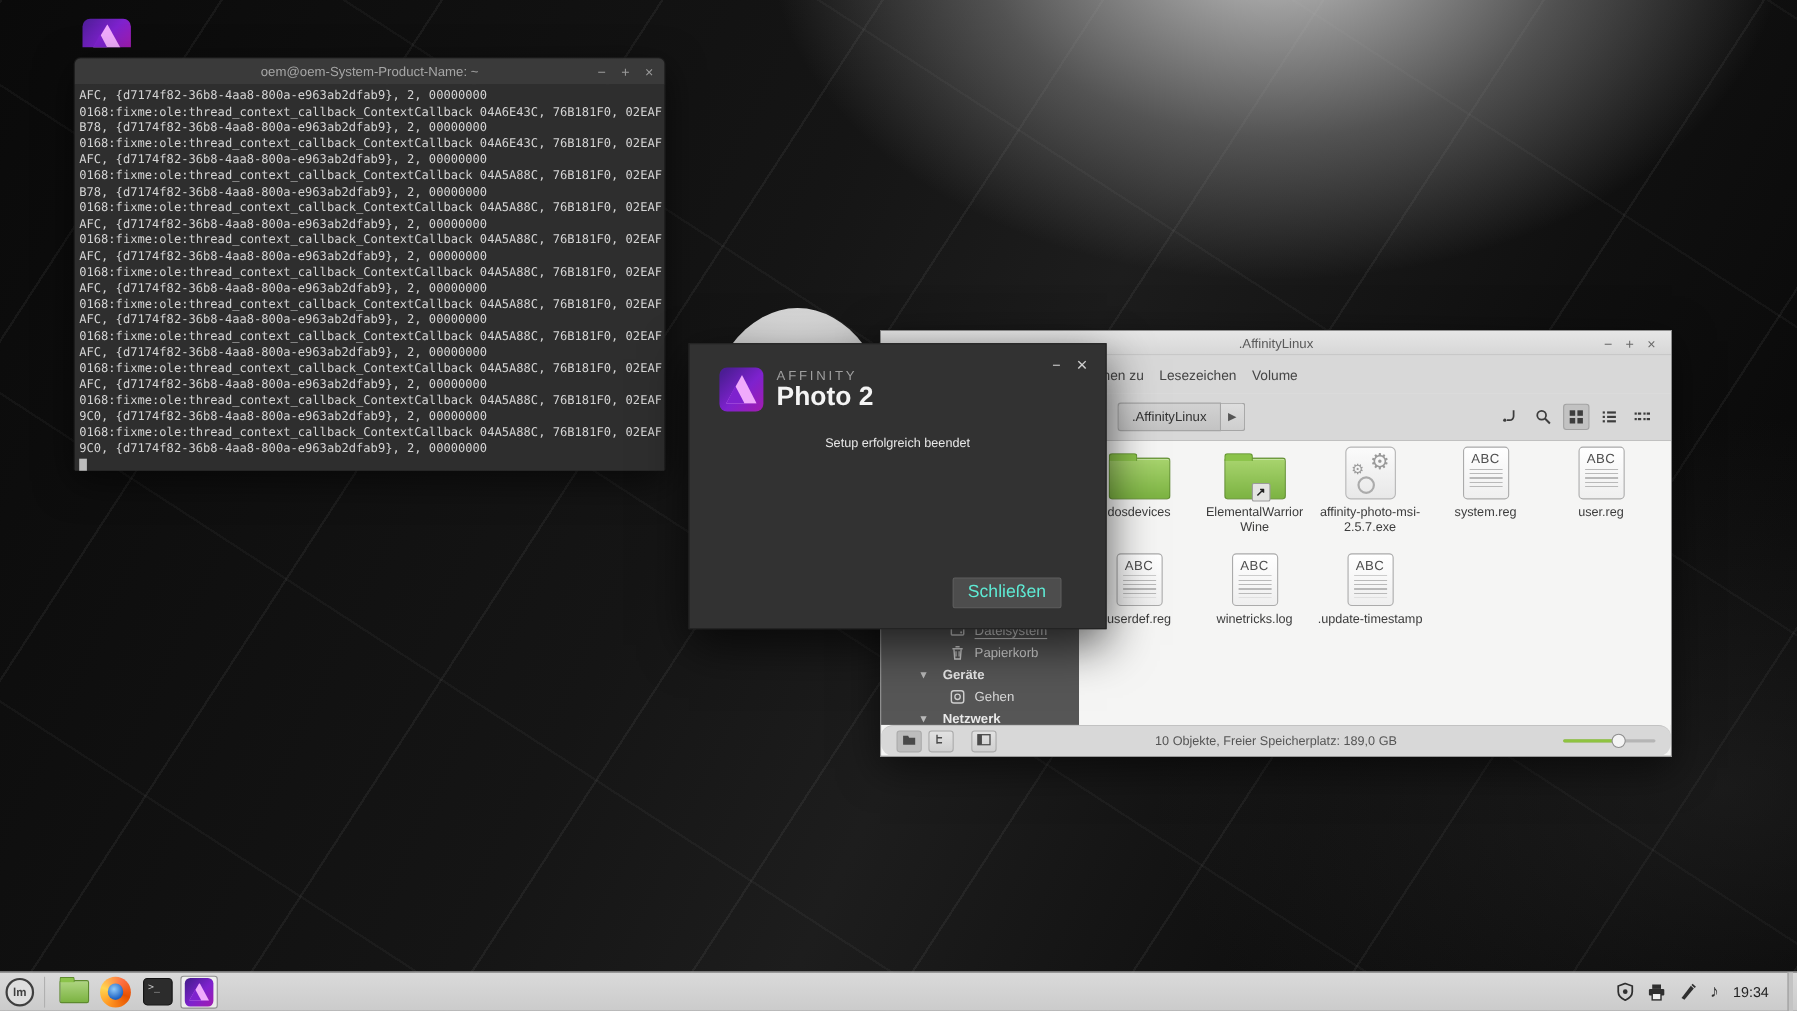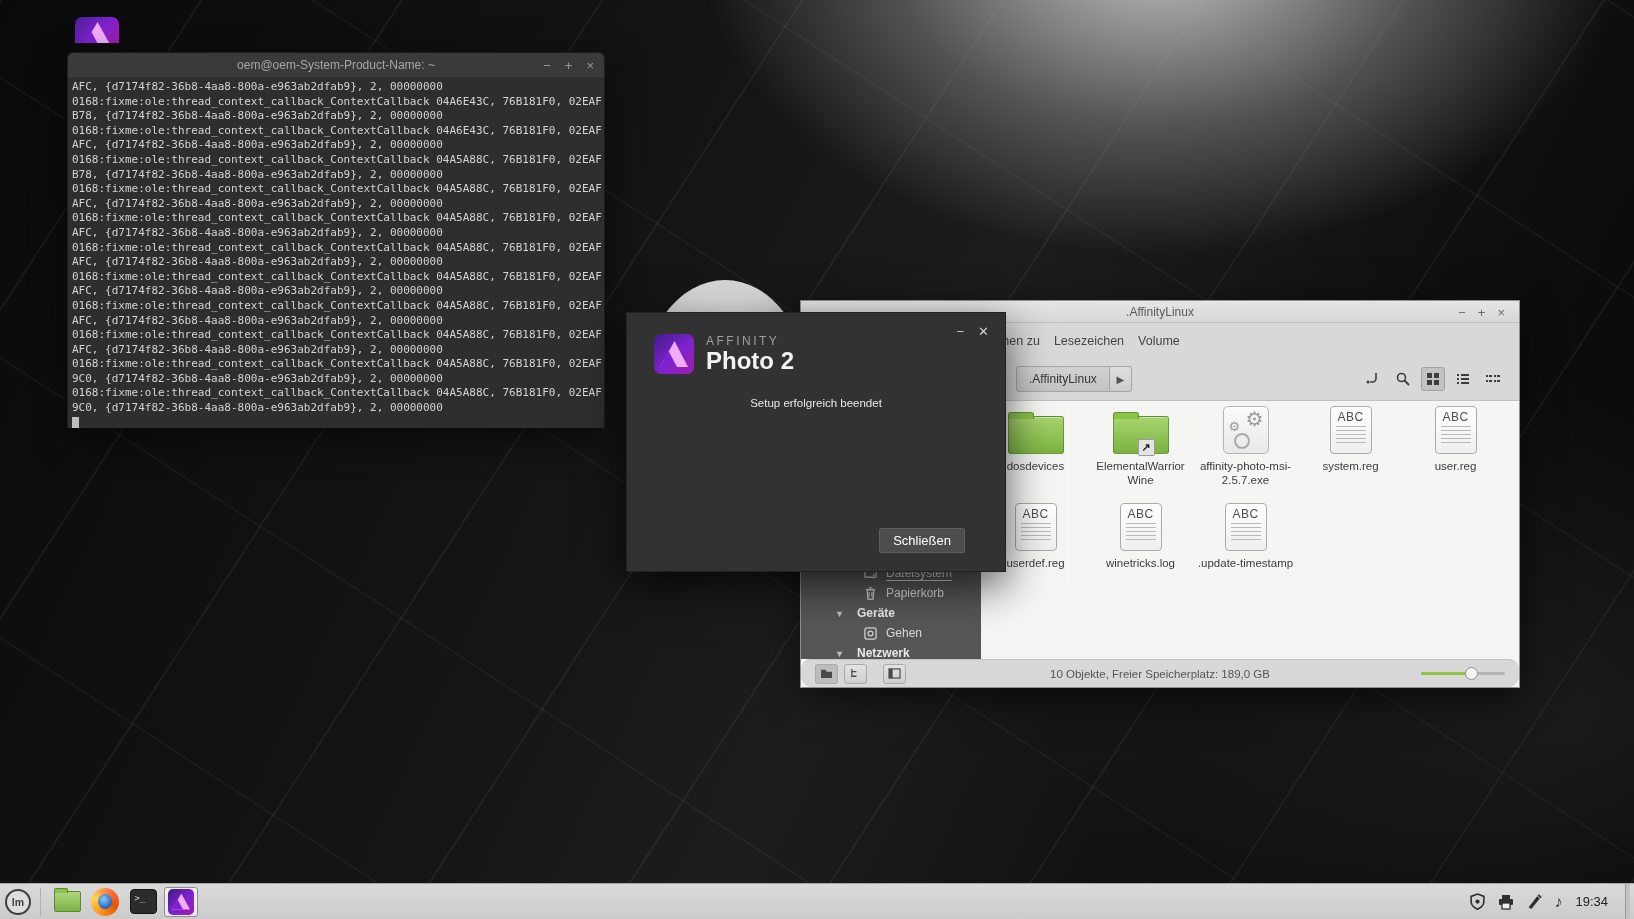--- a/index.html
+++ b/index.html
@@ -124,21 +124,21 @@
   .ap-logo { width:40px; height:40px; border-radius:7px; position:relative; overflow:hidden;
              background:linear-gradient(135deg,#4c1d95 10%,#7e22ce 55%,#a21caf); }
   .ap-logo .tri { position:absolute; left:6px; top:7px; width:28px; height:26px; background:#f0abfc;
              clip-path:polygon(52% 0%,100% 100%,0% 100%); }
   .ap-logo .tri2 { position:absolute; left:6px; top:17px; width:17px; height:16px; background:#7e22ce;
              clip-path:polygon(50% 0%,100% 100%,0% 100%); }
   .brand-top { font-size:12px; letter-spacing:2.5px; color:#9f9f9f; }
   .brand-bottom { font-size:24px; font-weight:bold; color:#f4f4f4; line-height:1.05; }
   .dlg-message { position:absolute; left:0; right:0; top:84px; text-align:center; font-size:11.5px; color:#e8e8e8; }
   .dlg-btn { position:absolute; right:40px; bottom:18px; background:#4d4d4d; border:1px solid #5e5e5e;
-             border-radius:2px; color:#ffffff; font-size:13px; padding:4px 13px; font-family:inherit; }
+             border-radius:2px; color:#5eead4; font-size:16px; padding:4px 13px; font-family:inherit; }
 
   
   .taskbar { position:absolute; left:0; bottom:0; width:1634px; height:36px; z-index:10;
              background:linear-gradient(#dadada,#cbcbcb); border-top:1px solid #a6a6a6;
              display:flex; align-items:center; }
   .mint-btn { width:36px; height:36px; display:flex; align-items:center; justify-content:center; }
   .mint-circle { width:26px; height:26px; border-radius:50%; border:2.5px solid #3f3f3f; background:#dedede;
                  display:flex; align-items:center; justify-content:center; }
   .mint-circle span { font-size:10.5px; font-weight:bold; color:#3f3f3f; }
   .tb-sep { width:1px; height:28px; background:#b0b0b0; margin:0 9px 0 4px; }

